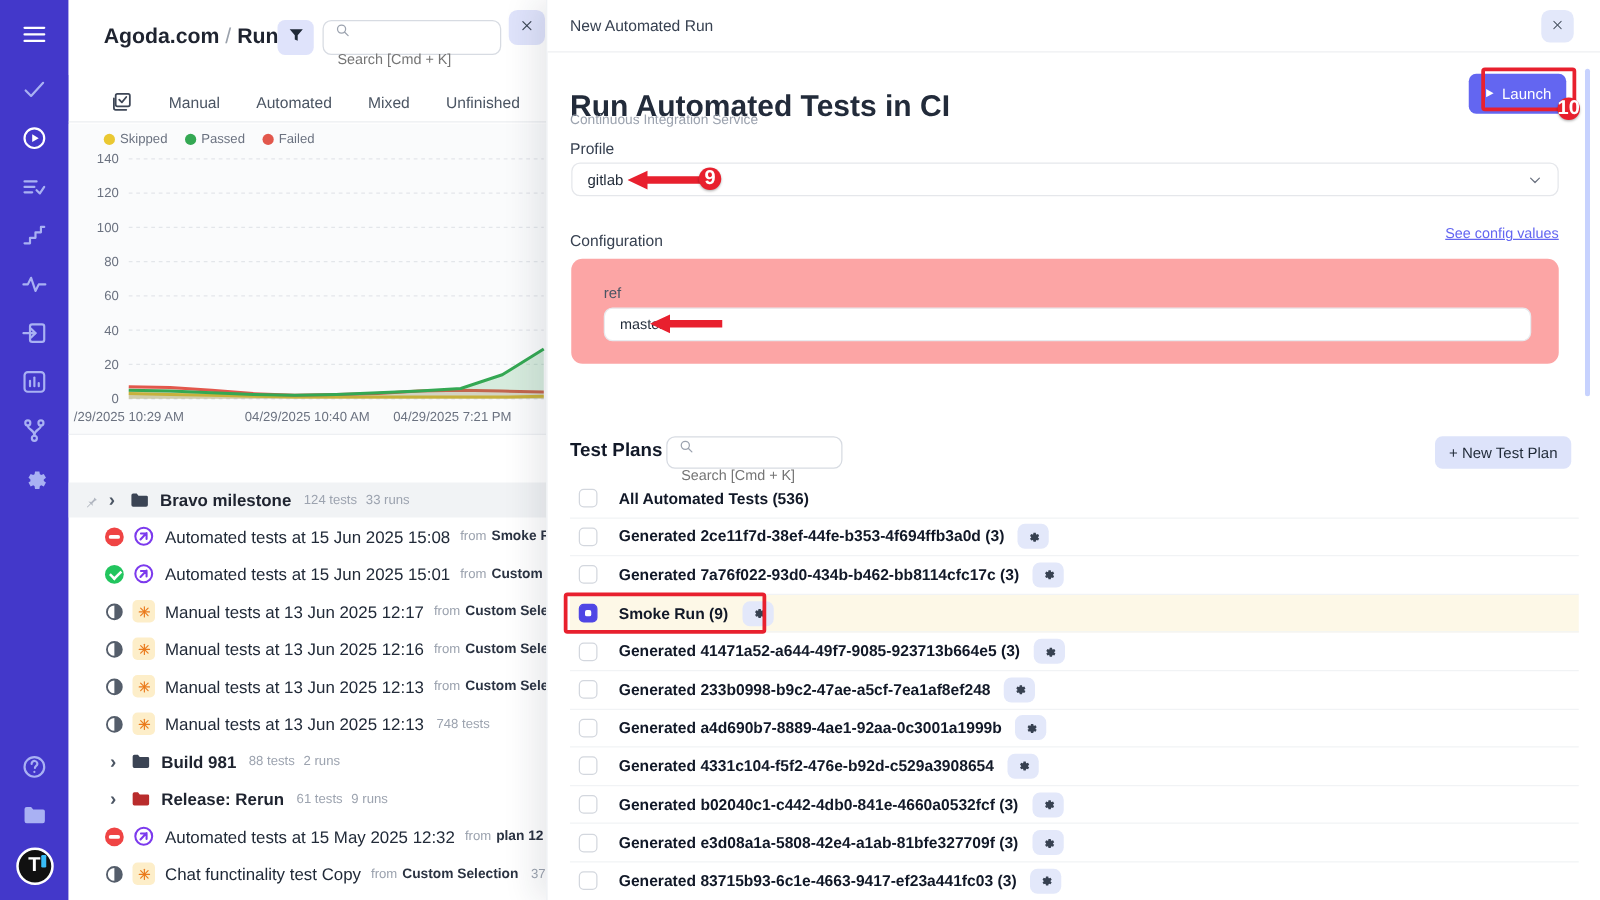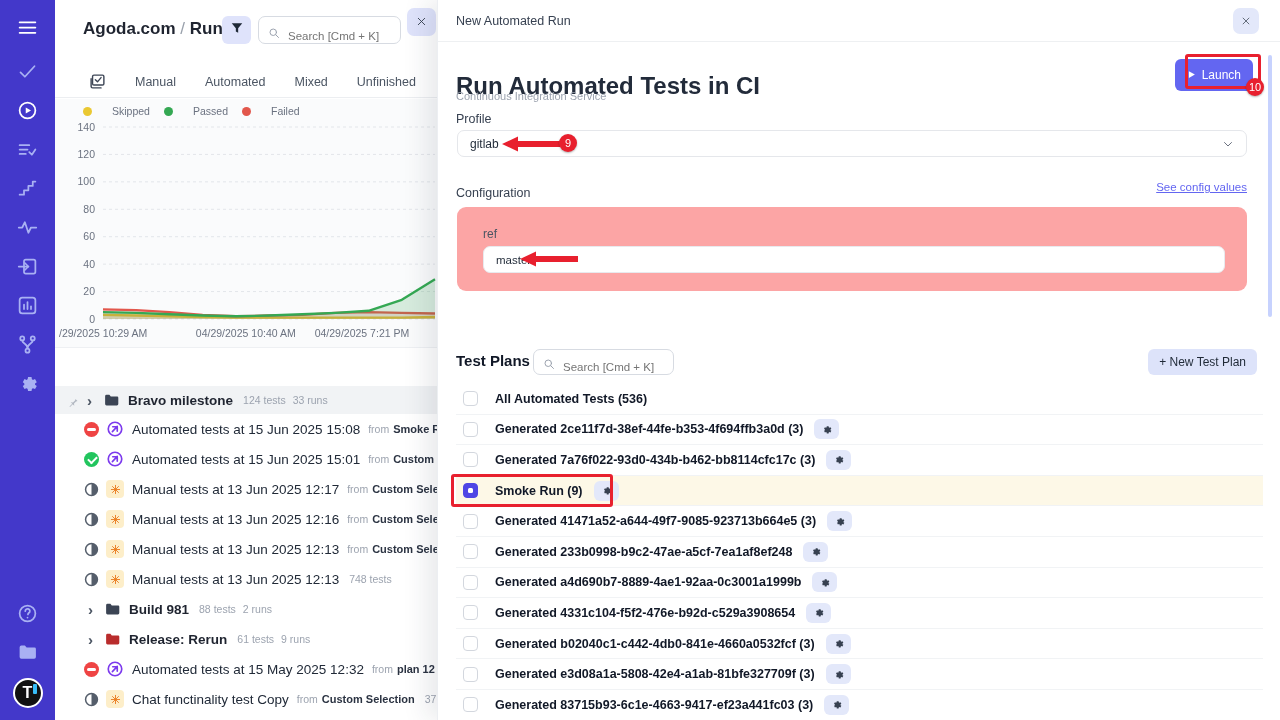--- a/index.html
+++ b/index.html
@@ -20,39 +20,39 @@
   .sb-avatar i{position:absolute;right:4px;top:4px;width:4px;height:10px;background:#38bdf8;border-radius:1px;font-style:normal;}
 
   
   .left-panel{position:relative;width:382px;height:720px;background:#fff;flex-shrink:0;}
   .lp-header{position:absolute;left:0;top:0;width:382px;height:60px;background:#fff;}
   .brand{position:absolute;left:28px;top:19px;font-size:17px;color:#9aa1ac;white-space:nowrap;}
   .brand b{color:#1f2430;font-weight:700;}
   .filter-btn{position:absolute;left:167px;top:16px;width:29px;height:28px;background:#dfe3fb;border-radius:6px;
     display:flex;align-items:center;justify-content:center;color:#1f2937;cursor:pointer;}
   .filter-btn svg{width:14px;height:14px;}
-  .search-box{position:absolute;display:flex;align-items:flex-end;gap:6px;background:#fff;border:1px solid #d7dbe2;border-radius:7px;
-    padding:0 9px;color:#9ca3af;}
+  .search-box{position:absolute;display:flex;align-items:flex-start;gap:6px;background:#fff;border:1px solid #d7dbe2;border-radius:7px;
+    padding:0 9px;color:#9ca3af;flex-direction:column;}
   .search-box svg{width:12px;height:12px;flex-shrink:0;}
   .search-box input{border:none;outline:none;width:100%;font-size:11.5px;color:#374151;background:transparent;
     font-family:"Liberation Sans",sans-serif;}
   .lp-search{left:203px;top:16px;width:143px;height:28px;}
   .lp-close{position:absolute;left:352px;top:8px;width:29px;height:28px;background:#dfe3fb;border-radius:7px;
     display:flex;align-items:center;justify-content:center;color:#374151;cursor:pointer;}
   .lp-close svg{width:11px;height:11px;}
 
   .lp-tabs{position:absolute;left:0;top:66px;width:382px;height:32px;display:flex;align-items:center;gap:0;
     border-bottom:1px solid #eceef1;padding-left:14px;}
   .tab-ic{margin-left:20px;color:#3d4656;width:18px;height:18px;cursor:pointer;}
   .tab-ic svg{width:17px;height:17px;}
   .lp-tab{font-size:12.5px;color:#4b5563;margin-left:29px;cursor:pointer;white-space:nowrap;}
 
   .chart-sec{position:absolute;left:0;top:99px;width:382px;height:249px;background:#fafbfc;border-bottom:1px solid #eef0f3;}
   .legend{position:absolute;left:28px;top:6px;display:flex;gap:14px;align-items:center;}
-  .leg-item{display:flex;align-items:center;gap:20px;font-size:10.5px;color:#6b7280;}
+  .leg-item{display:flex;align-items:center;gap:4px;font-size:10.5px;color:#6b7280;}
   .leg-dot{width:9px;height:9px;border-radius:50%;}
   #chart-svg{position:absolute;left:0;top:20px;}
 
   .runs-area{position:absolute;left:0;top:348px;width:382px;height:372px;background:#fff;}
   .folder-row.first{position:absolute;left:0;top:38px;width:382px;height:28px;background:#f1f3f5;}
   .runs-list{position:absolute;left:0;top:66px;width:382px;}
   .run-row{height:30px;display:flex;align-items:center;white-space:nowrap;overflow:hidden;}
   .folder-row{height:30px;display:flex;align-items:center;white-space:nowrap;overflow:hidden;}
   .pin-ic{width:12px;height:12px;color:#9ca3af;margin-left:12px;}
   .chev{color:#4b5563;font-size:15px;font-weight:700;margin-left:33px;width:10px;cursor:pointer;line-height:1;}
@@ -114,21 +114,21 @@
   .cbx.checked::after{content:"";position:absolute;left:4px;top:4px;width:5px;height:5px;background:#fff;border-radius:1.5px;}
   .tp-label{font-size:12.5px;font-weight:700;color:#111827;margin-left:17px;white-space:nowrap;}
   .tp-gear{margin-left:11px;width:25px;height:20px;background:#e3e8fa;border-radius:6px;display:flex;align-items:center;justify-content:center;
     color:#374151;cursor:pointer;}
   .tp-gear svg{width:11px;height:11px;}
 
   .dw-scrollbar{position:absolute;right:8px;top:55px;width:4px;height:262px;background:#c7d2fe;border-radius:2px;}
 
   
   .anno-box{position:absolute;border:3px solid #e8202e;border-radius:3px;pointer-events:none;}
-  .anno-badge{position:absolute;width:18px;height:18px;border-radius:50%;background:#e8202e;color:#fff;font-size:11px;font-weight:400;
+  .anno-badge{position:absolute;width:18px;height:18px;border-radius:50%;background:#e8202e;color:#fff;font-size:16px;font-weight:700;
     display:flex;align-items:center;justify-content:center;pointer-events:none;box-shadow:0 1px 2px rgba(0,0,0,.3);}
   .anno-arrow{position:absolute;pointer-events:none;color:#e8202e;}
 </style>
 </head>
 <body>
 
 <div class="app">
 
   <nav class="sidebar" id="sidebar">
       <div class="sb-ic menu">

